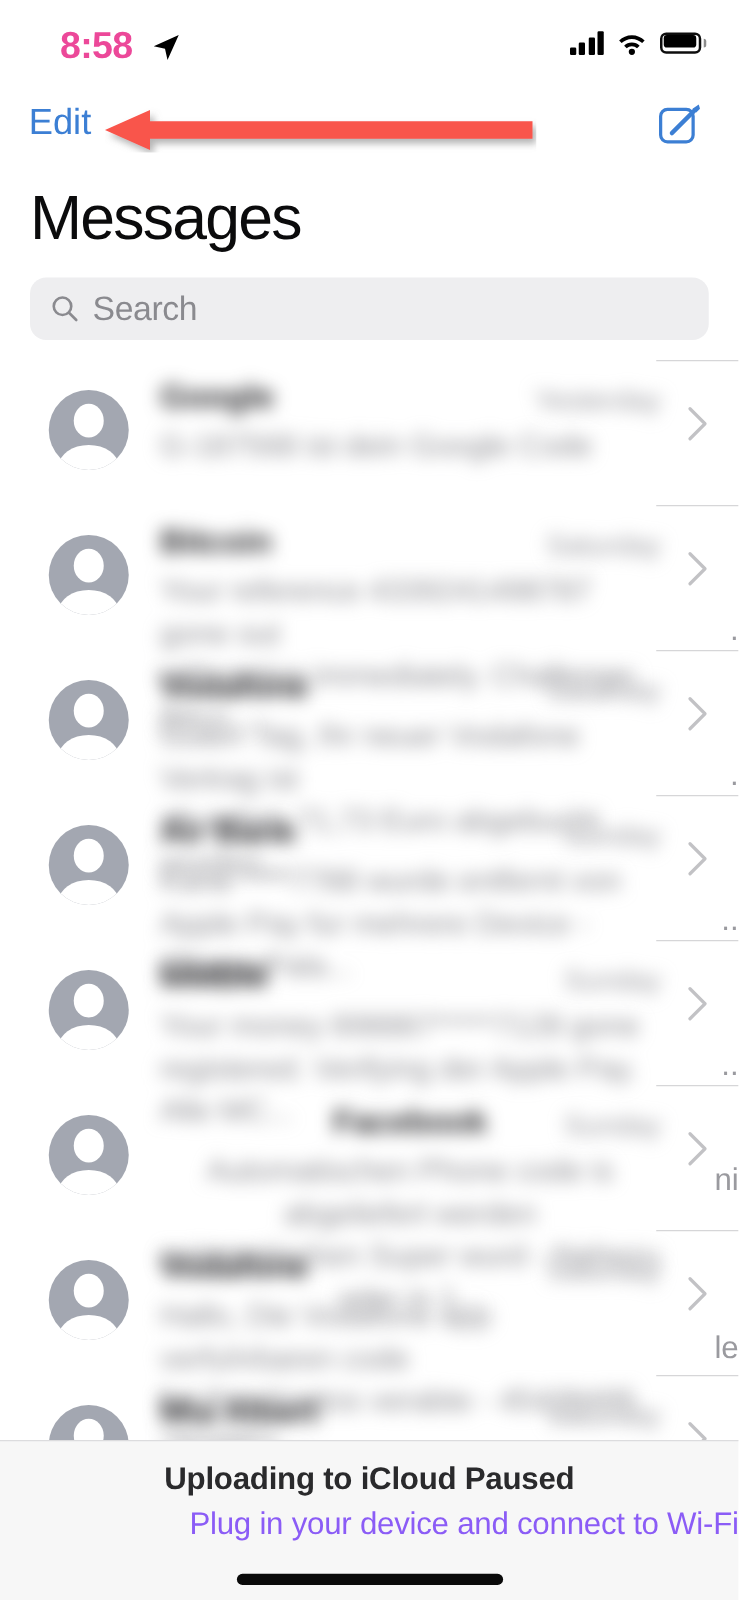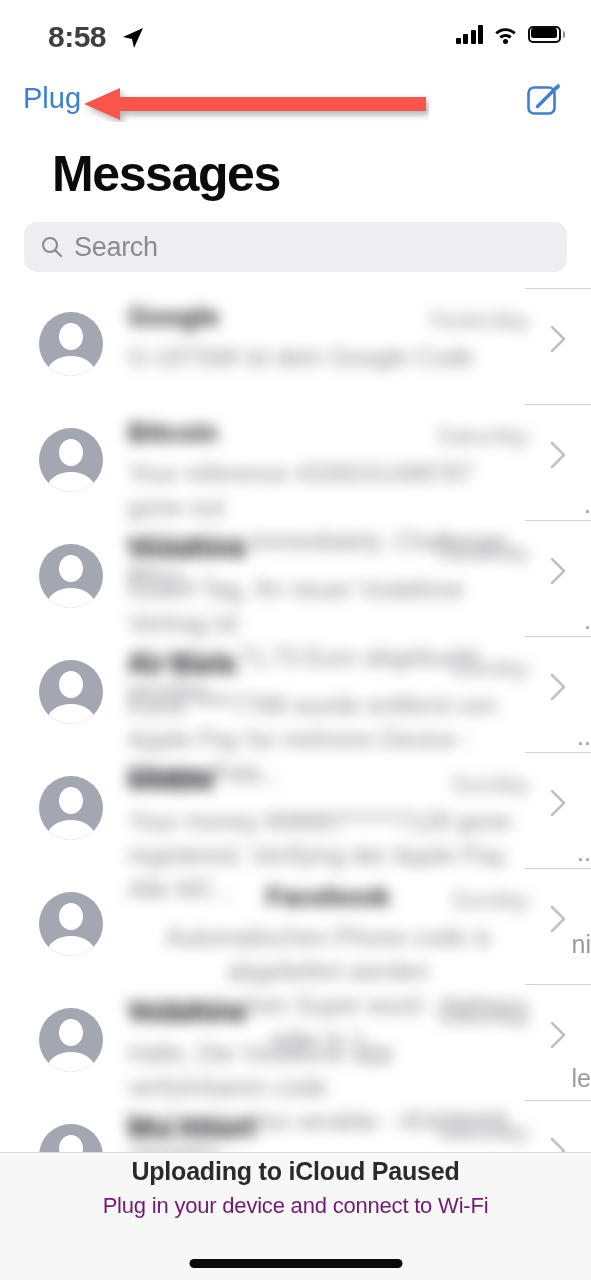--- a/index.html
+++ b/index.html
@@ -19,21 +19,21 @@
 
   
   #status-bar {
     position:absolute; top:0; left:0;
     width:591px; height:70px;
   }
   #status-time {
     position:absolute; left:48px; top:20px;
     font-size:30px; font-weight:bold;
     letter-spacing:-0.5px;
-    color:#404040;
+    color:#ec4899;
   }
   #loc-arrow {
     position:absolute; left:120px; top:25px;
     width:26px; height:26px;
   }
   #status-right {
     position:absolute; right:30px; top:24px;
     display:flex; align-items:center; gap:10px;
   }
   .sig-bars { display:flex; align-items:flex-end; gap:2.5px; height:20px; }
@@ -73,24 +73,23 @@
   }
   #compose-button {
     position:absolute; right:25px; top:0px;
     width:42px; height:42px;
     cursor:pointer;
   }
 
   
   #page-title {
     position:absolute; left:24px; top:145px;
-    font-size:50px; font-weight:bold;
+    font-size:50px; font-weight:normal;
     letter-spacing:-1.4px;
     color:#0b0b0c;
-    margin-left:28px;
   }
 
   
   #search-field {
     position:absolute; left:24px; top:222px;
     width:543px; height:50px;
     background:#eeeef0;
     border-radius:13px;
     display:flex; align-items:center;
     cursor:text;
@@ -179,29 +178,30 @@
 
   
   #icloud-banner {
     position:absolute; left:0; top:1152px;
     width:591px; height:128px;
     background:#f7f7f7;
     border-top:1px solid #dcdcde;
     text-align:center;
   }
   #icloud-title {
-    margin-top:4px;
+    margin-top:16px;
     font-size:25px; font-weight:bold;
     color:#2a2a2c;
     letter-spacing:-0.2px;
   }
   #icloud-subtitle {
     margin-top:7px;
-    font-size:22px; color:#701a75;
+    font-size:25px; color:#8b5cf6;
     letter-spacing:-0.2px;
+    text-align:right;
   }
 
   
   #home-indicator {
     position:absolute; left:50%; top:1259px;
     transform:translateX(-50%);
     width:213px; height:9px;
     background:#0a0a0a;
     border-radius:5px;
   }
@@ -239,21 +239,21 @@
       </svg>
       <span id="battery-icon">
         <span class="shell"></span>
         <span class="fill"></span>
         <span class="cap"></span>
       </span>
     </div>
   </div>
 
   <div id="nav-bar">
-    <div id="edit-button">Plug</div>
+    <div id="edit-button">Edit</div>
 
     <svg id="compose-button" viewBox="0 0 42 42">
       <rect x="4.5" y="9.5" width="26" height="26" rx="5.5" ry="5.5" fill="none" stroke="#3c7fd4" stroke-width="2.6"></rect>
       <path d="M13.5 28.5 L31.5 10.5" stroke="#3c7fd4" stroke-width="3.4" stroke-linecap="round"></path>
       <path d="M30.0 9.0 L35.0 5.5 L36.0 9.0 L33.0 12.0 Z" fill="#3c7fd4"></path>
     </svg>
   </div>
 
   <div id="page-title">Messages</div>
 

